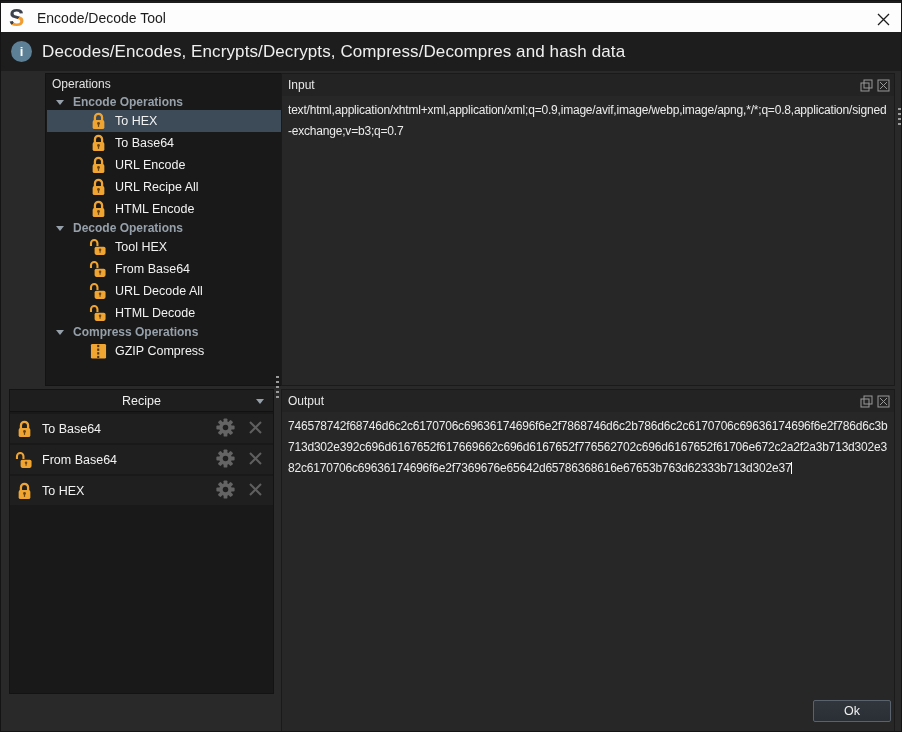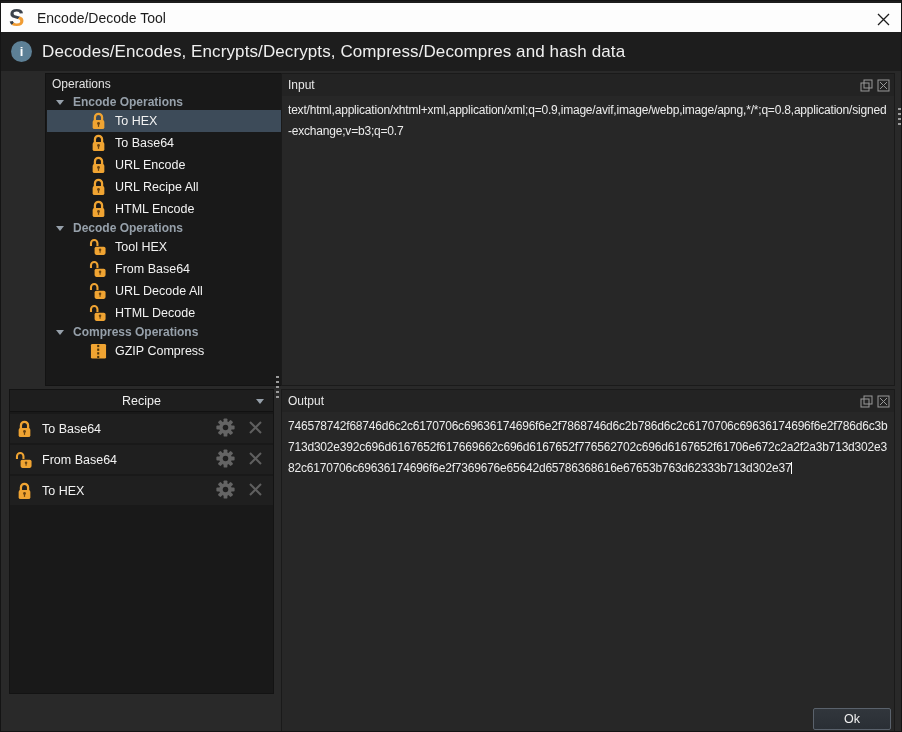--- a/index.html
+++ b/index.html
@@ -74,21 +74,21 @@
     font-size:12px; line-height:21px; color:#ececec; word-break:break-all; letter-spacing:-0.2px; }
   .caret-line { display:inline-block; width:1px; height:12px; background:#ffffff; vertical-align:-2px; }
   
   .grip-v { position:absolute; width:3px;
     background:repeating-linear-gradient(to bottom,#9a9a9a 0 2px,transparent 2px 5px); }
   #grip-mid { left:275px; top:375px; height:24px; }
   #grip-right { left:897px; top:107px; height:18px; }
   
   .ok-btn { position:absolute; left:812px; top:699px; width:78px; height:22px;
     background:linear-gradient(#31363c,#2a2f35); border:1px solid #5a626c; border-radius:2px;
-    color:#f0f0f0; font-size:12.5px; display:flex; align-items:center; justify-content:center; cursor:pointer;margin-top:8px; }
+    color:#f0f0f0; font-size:12.5px; display:flex; align-items:center; justify-content:center; cursor:pointer; }
 </style>
 </head>
 <body>
 
 <div class="window">
 
   <div class="titlebar">
     <div class="logo">S</div>
     <div class="win-title">Encode/Decode Tool</div>
     <div class="win-close">

